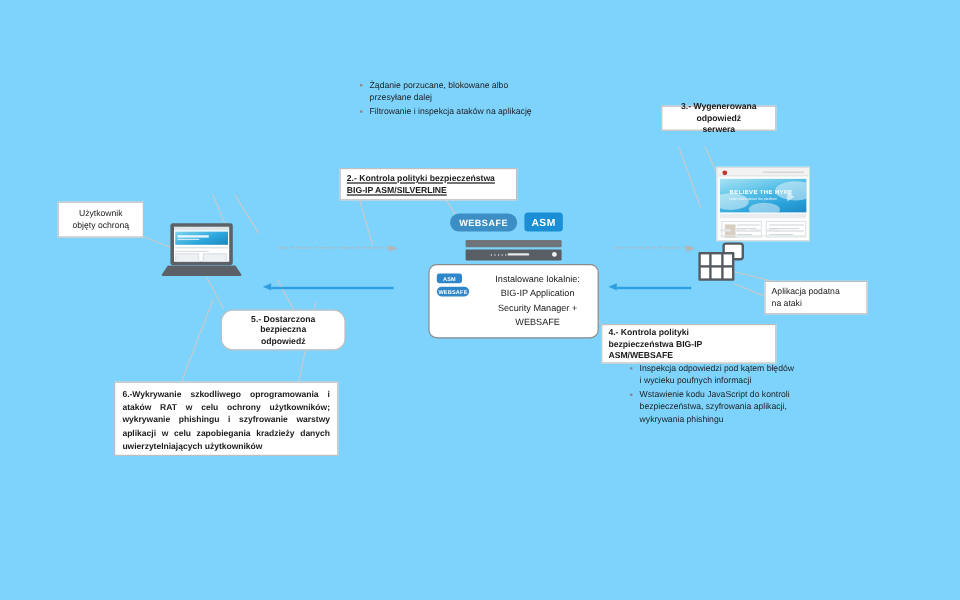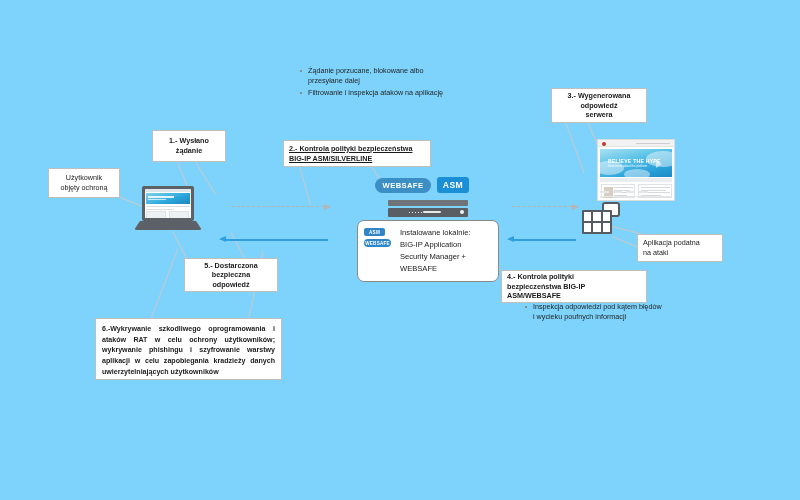--- a/index.html
+++ b/index.html
@@ -238,20 +238,26 @@
     </div>
   </div>
 
   <div class="bullets" style="left:525px; top:302px; width:138px;">
     <div class="bullet-row">
       <span class="bullet-mark">
           <i></i>
         </span>
       <span class="bullet-text">Inspekcja odpowiedzi pod kątem błędów i wycieku poufnych informacji</span>
     </div>
+    <div class="bullet-row">
+      <span class="bullet-mark">
+          <i></i>
+        </span>
+      <span class="bullet-text">Wstawienie kodu JavaScript do kontroli bezpieczeństwa, szyfrowania aplikacji, wykrywania phishingu</span>
+    </div>
   </div>
 
   <div class="leader" style="left:118px; top:196px; width:34px; transform:rotate(22deg);"></div>
 
   <div class="leader" style="left:178px; top:162px; width:34px; transform:rotate(68deg);"></div>
   <div class="leader" style="left:196px; top:162px; width:38px; transform:rotate(58deg);"></div>
 
   <div class="leader" style="left:300px; top:166px; width:40px; transform:rotate(74deg);"></div>
   <div class="leader" style="left:372px; top:166px; width:32px; transform:rotate(58deg);"></div>
 
@@ -267,43 +273,39 @@
   <div class="leader" style="left:612px; top:226px; width:32px; transform:rotate(14deg);"></div>
   <div class="leader" style="left:612px; top:236px; width:32px; transform:rotate(22deg);"></div>
 
   <div class="leader" style="left:500px; top:270px; width:34px; transform:rotate(-118deg);"></div>
 
   <div class="callout" style="left:48px; top:168px; width:72px; height:30px; display:flex; align-items:center; justify-content:center;">
     <span style="white-space:pre-line;">Użytkownik
 objęty ochroną</span>
   </div>
 
-  <div class="callout bold" style="left:152px; top:130px; width:74px; height:32px; display:flex; align-items:center; justify-content:center;">
-    <span style="white-space:pre-line;">1.- Wysłano
-żądanie</span>
-  </div>
 
   <div class="callout bold left" style="left:283px; top:140px; width:148px; height:27px; display:flex; align-items:center;">
     <span style="white-space:pre-line;text-decoration:underline;">2.- Kontrola polityki bezpieczeństwa
 BIG-IP ASM/SILVERLINE</span>
   </div>
 
-  <div class="callout bold" style="left:551px; top:88px; width:96px; height:35px; display:flex; align-items:center; justify-content:center;">
+  <div class="callout bold" style="left:551px; top:88px; width:96px; height:21px; display:flex; align-items:center; justify-content:center;">
     <span style="white-space:pre-line;">3.- Wygenerowana
 odpowiedź
 serwera</span>
   </div>
 
   <div class="callout bold left" style="left:501px; top:270px; width:146px; height:33px; display:flex; align-items:center;">
     <span style="white-space:pre-line;">4.- Kontrola polityki
 bezpieczeństwa BIG-IP
 ASM/WEBSAFE</span>
   </div>
 
-  <div class="callout bold" style="left:184px; top:258px; width:94px; height:34px; display:flex; align-items:center; justify-content:center;">
+  <div class="callout bold" style="left:184px; top:258px; width:104px; height:34px; display:flex; align-items:center; justify-content:center;border-radius:10px;">
     <span style="white-space:pre-line;">5.- Dostarczona
 bezpieczna
 odpowiedź</span>
   </div>
 
   <div class="callout justify" style="left:95px; top:318px; width:187px; height:62px;">
     <span>6.-Wykrywanie szkodliwego oprogramowania i ataków RAT w celu ochrony użytkowników; wykrywanie phishingu i szyfrowanie warstwy aplikacji w celu zapobiegania kradzieży danych uwierzytelniających użytkowników</span>
   </div>
 
   <div class="callout left" style="left:637px; top:234px; width:86px; height:28px; display:flex; align-items:center;">
@@ -313,21 +315,21 @@
 
   <div style="position:absolute; left:357px; top:220px; width:142px; height:62px;
               background:#ffffff; border:1px solid #8a8a8a; border-radius:7px;">
     <div class="mini-badge mini-asm" style="left:6px; top:7px; width:21px; height:8px;">
       <span>ASM</span>
     </div>
     <div class="mini-badge mini-ws" style="left:6px; top:18px; width:27px; height:8px;">
       <span>WEBSAFE</span>
     </div>
     <div style="position:absolute; left:42px; top:6px; width:96px; font-size:7.6px; line-height:1.58;
-                color:#1a1a1a; white-space:pre-line;">Instalowane lokalnie:
+                color:#1a1a1a; white-space:pre-line;text-align:center;">Instalowane lokalnie:
 BIG-IP Application
 Security Manager +
 WEBSAFE</div>
   </div>
 
   <div class="badge badge-websafe" style="left:375px; top:178px; width:56px; height:15px;">
     <span>WEBSAFE</span>
   </div>
   <div class="badge badge-asm" style="left:437px; top:177px; width:32px; height:16px;">
     <span>ASM</span>

